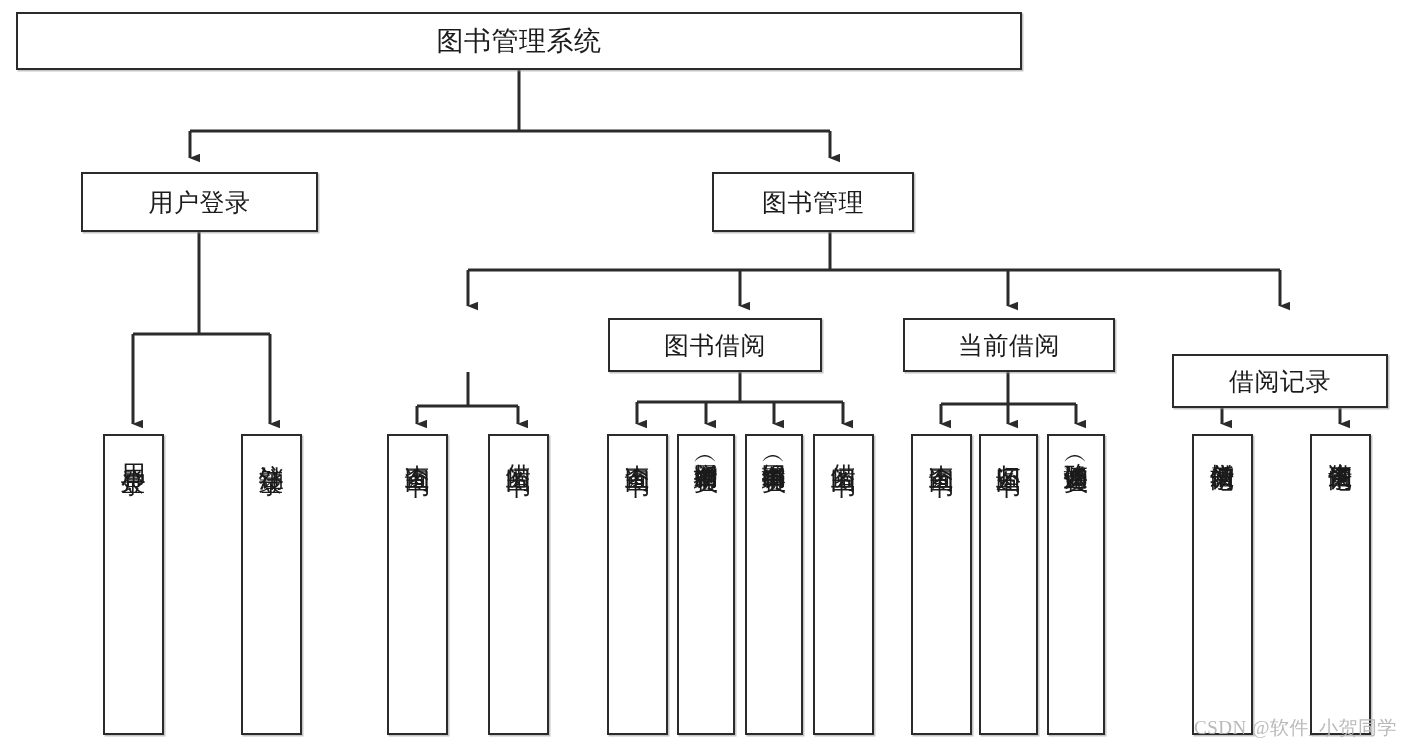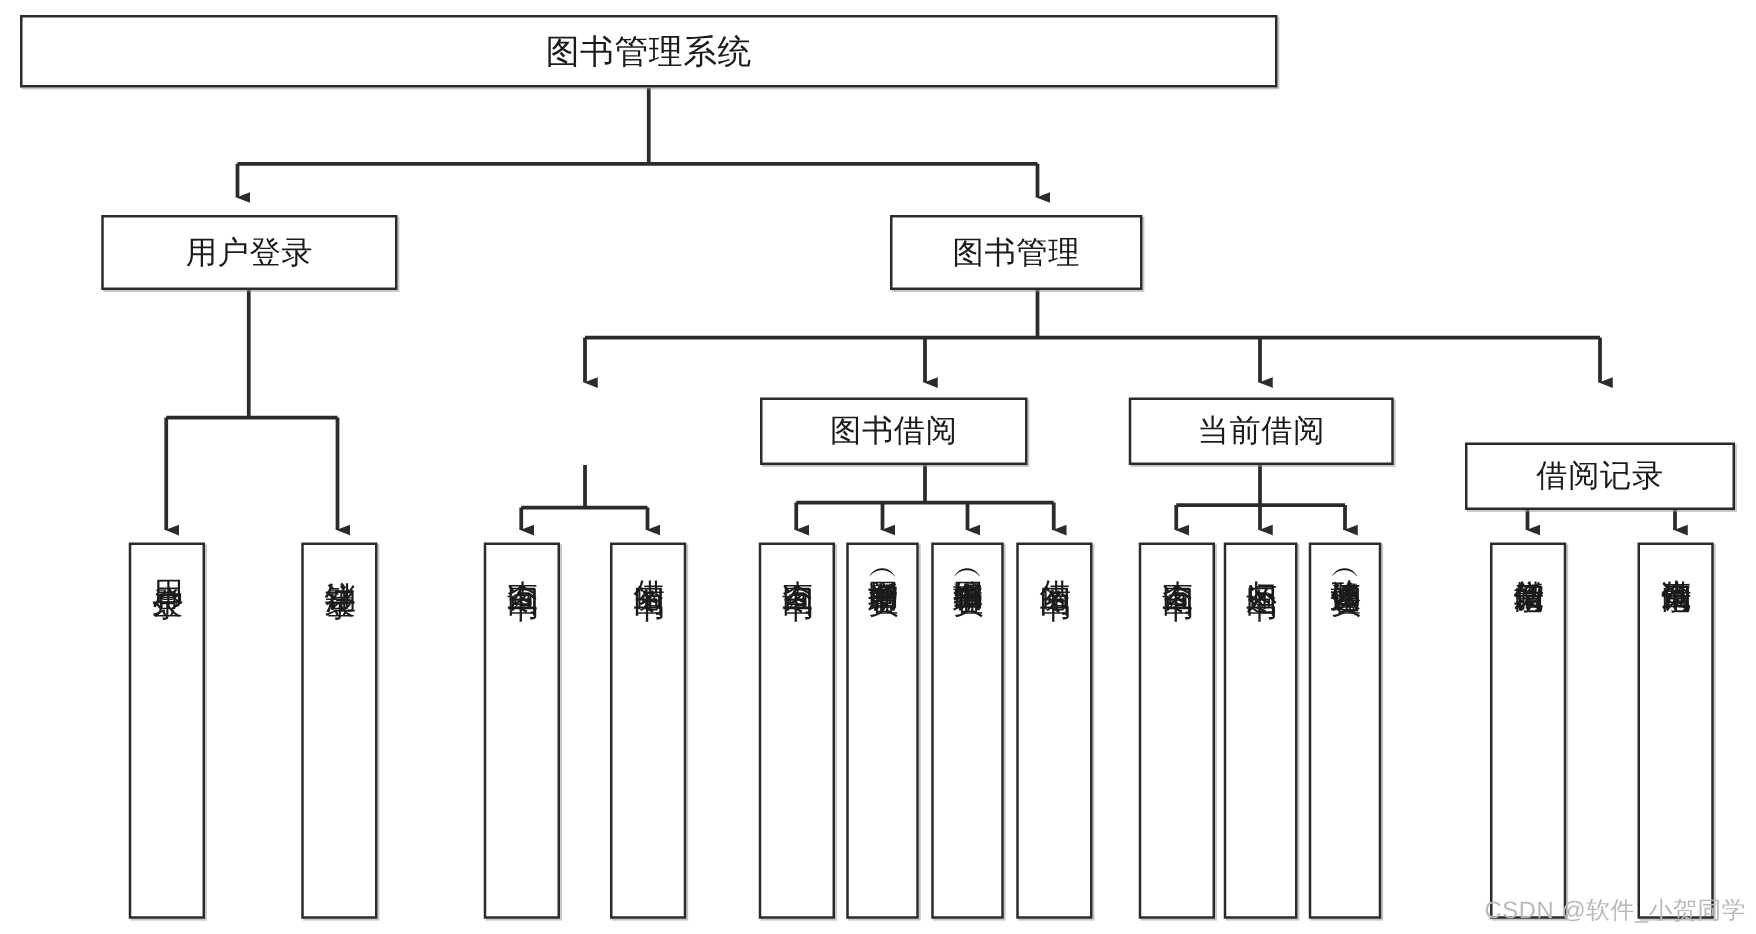--- a/index.html
+++ b/index.html
@@ -69,21 +69,21 @@
   .leaf-box.tall .node-label {
     font-size: 24px;
     letter-spacing: 1px;
   }
   #watermark {
     position: absolute;
     right: 8px;
     bottom: 6px;
     font-size: 19px;
     color: #b9b9b9;
-    font-family: Liberation Sans, sans-serif;
+    font-family: Liberation Serif, serif;
     white-space: nowrap;
     user-select: none;
     letter-spacing: 0.5px;
     margin-left: 28px;
   }
 </style>
 </head>
 <body>
 
 <div id="diagram-canvas">

